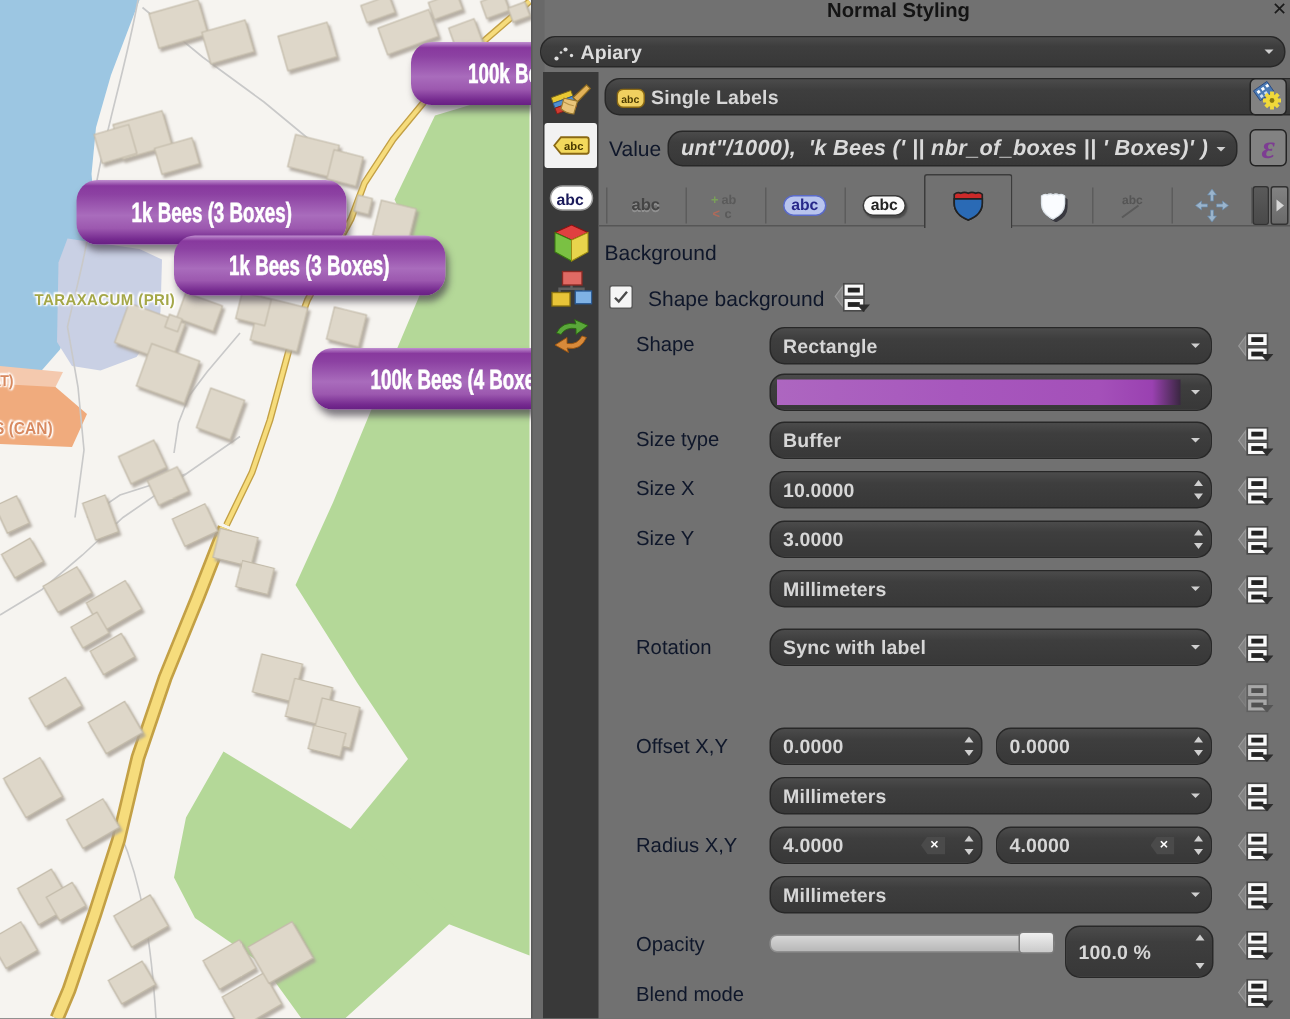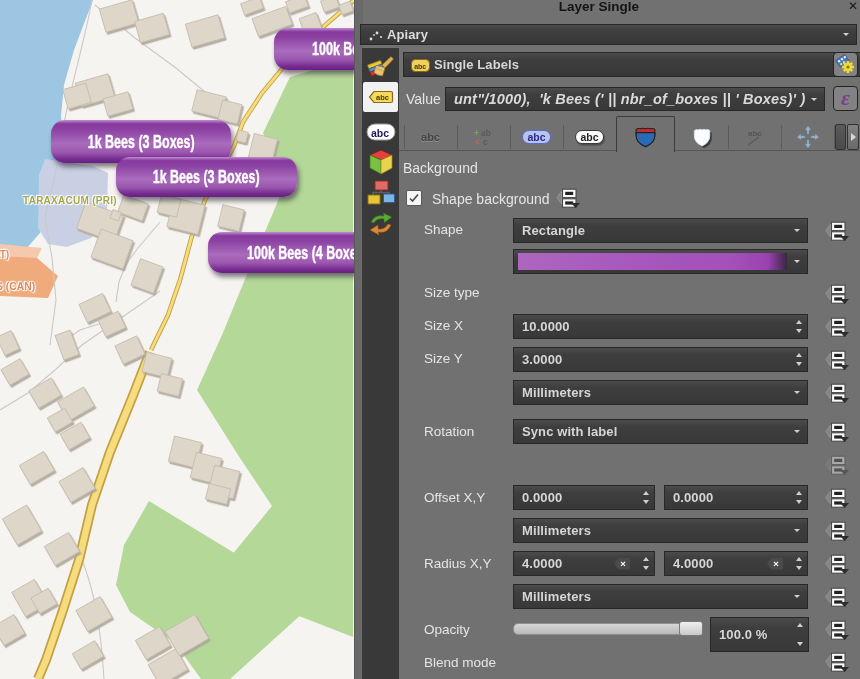--- a/index.html
+++ b/index.html
@@ -7,27 +7,27 @@
 #map svg{position:absolute;left:0;top:0}
 .mlbl{position:absolute;border-radius:14px;color:#fff;font-weight:bold;display:flex;align-items:center;justify-content:center;
  background:linear-gradient(180deg,#c08fd0 0%,#88399e 9%,#8c41a2 22%,#a96cbc 55%,#9c58af 75%,#752a8f 92%,#671f83 100%);
  box-shadow:2px 4px 5px rgba(62,55,68,.65);}
 .mlbl>span{font-size:18.5px;transform:scaleX(.675);white-space:nowrap;-webkit-text-stroke:0.4px #fff}
 .mtxt{position:absolute;font-weight:bold;white-space:nowrap;text-shadow:0 0 2px #fff,0 0 2px #fff,0 0 2px #fff,1px 1px 1px #fff,-1px -1px 1px #fff}
 #gutter{position:absolute;left:354px;top:0;width:8px;height:679px;background:#696969;border-left:1px solid #585858}
 #toolbar{position:absolute;left:362px;top:48px;width:37px;height:631px;background:#393939}
 #content{position:absolute;left:399px;top:0;width:461px;height:679px}
 .ticon{position:absolute;left:3px;width:31px;height:28px;display:flex;align-items:center;justify-content:center}
-.combo,.spin{position:absolute;background:linear-gradient(180deg,#4b4b4b 0%,#3e3e3e 30%,#383838 100%);border:1px solid #282828;border-radius:0;color:#d6d6d6;font-size:13px;box-sizing:border-box}
+.combo,.spin{position:absolute;background:linear-gradient(180deg,#4b4b4b 0%,#3e3e3e 30%,#383838 100%);border:1px solid #282828;border-radius:10px;color:#d6d6d6;font-size:13px;box-sizing:border-box}
 .combo .ct{position:absolute;left:8px;top:0;bottom:0;display:flex;align-items:center;white-space:nowrap;overflow:hidden;font-weight:bold;letter-spacing:0.1px}
 .carr{position:absolute;right:7px;top:50%;margin-top:-1.5px;width:0;height:0;border-left:3.2px solid transparent;border-right:3.2px solid transparent;border-top:3.8px solid #cfcfcf}
 .sbtn{position:absolute;right:0;top:0;bottom:0;width:17px}
 .sup{position:absolute;right:5.5px;top:5px;width:0;height:0;border-left:3.2px solid transparent;border-right:3.2px solid transparent;border-bottom:4px solid #cfcfcf}
 .sdn{position:absolute;right:5.5px;bottom:5px;width:0;height:0;border-left:3.2px solid transparent;border-right:3.2px solid transparent;border-top:4px solid #cfcfcf}
-.rowlbl{position:absolute;color:#e5e5e5;font-size:13.5px;white-space:nowrap}
+.rowlbl{position:absolute;color:#0f172a;font-size:13.5px;white-space:nowrap}
 .dd{position:absolute;width:26px;height:20px}
 .sq{position:absolute;background:#828282;border:1px solid #232323;border-radius:4px;box-sizing:border-box}
 .tsep{position:absolute;top:9px;width:1px;height:24px;background:#5c5c5c}
 .tico{position:absolute;top:8px;height:26px;display:flex;align-items:center;justify-content:center}
 .spin .num{position:absolute;left:8px;top:0;bottom:0;display:flex;align-items:center;font-weight:bold;letter-spacing:0.1px}
 .clr{position:absolute;width:16px;height:12px;top:50%;margin-top:-6px;background:#4a4a4a;clip-path:polygon(27% 0,100% 0,100% 100%,27% 100%,0 50%);color:#d6d6d6;font-size:9.5px;font-weight:bold;color:#fff;text-align:center;line-height:12px;padding-left:2px;box-sizing:border-box}
 </style></head>
 <body>
 <div id="map">
 <svg width="354" height="679" viewBox="0 0 354 679">
@@ -177,21 +177,21 @@
   </svg>
  </div>
  <div class="ticon" style="top:162px">
   <svg width="28" height="24" viewBox="0 0 28 24">
    <path d="M 4,10 Q 8,2 17,4 L 16,1 L 25,5 L 17,11 L 17,7 Q 10,6 7,11 Z" fill="#5aa73a" stroke="#2a6a10" stroke-width="0.6"></path>
    <path d="M 24,13 Q 20,22 11,20 L 12,23 L 3,18 L 11,13 L 11,17 Q 18,18 21,12 Z" fill="#d88a3a" stroke="#9a5510" stroke-width="0.6"></path>
   </svg>
  </div>
 </div>
 <div id="content">
- <div style="position:absolute;left:0;top:-1px;width:400px;text-align:center;color:#141414;font-size:13.5px;font-weight:bold">Layer Single</div>
+ <div style="position:absolute;left:0;top:-1px;width:400px;text-align:center;color:#141414;font-size:13.5px;font-weight:bold">Normal Styling</div>
  <div style="position:absolute;right:2px;top:-1px;color:#1a1a1a;font-size:12px">✕</div>
  <div class="combo" style="left:-39px;top:24px;width:497px;height:21px">
   <div class="ct" style="left:26px;font-weight:bold;color:#dcdcdc">Apiary</div>
   <svg style="position:absolute;left:7px;top:4px" width="16" height="14" viewBox="0 0 16 14">
    <circle cx="3" cy="10" r="1.4" fill="#ddd"></circle>
         <circle cx="9" cy="4" r="1.4" fill="#ddd"></circle>
         <circle cx="13" cy="8" r="1.1" fill="#ddd"></circle>
         <circle cx="6" cy="6" r="0.9" fill="#ddd"></circle>
   </svg>
   <div class="carr"></div>
@@ -313,20 +313,24 @@
  <div class="dd" style="left:424px;top:221px"><svg width="26" height="20">
         <use href="#ddicon"></use>
       </svg></div>
 
  <div class="combo" style="left:114px;top:249px;width:295px;height:25px">
   <div style="position:absolute;left:4px;top:3px;right:20px;bottom:3px;background:linear-gradient(90deg,#ad66c0 0%,#a757bd 45%,#a450b9 80%,#9a41b1 93%,#3a2741 100%)"></div>
   <div class="carr"></div>
  </div>
 
  <div class="rowlbl" style="left:25px;top:285px">Size type</div>
+ <div class="combo" style="left:114px;top:281px;width:295px;height:25px">
+      <div class="ct">Buffer</div>
+      <div class="carr"></div>
+    </div>
  <div class="dd" style="left:424px;top:284px"><svg width="26" height="20">
         <use href="#ddicon"></use>
       </svg></div>
 
  <div class="rowlbl" style="left:25px;top:318px">Size X</div>
  <div class="spin" style="left:114px;top:314px;width:295px;height:25px">
       <div class="num">10.0000</div>
       <div class="sbtn">
         <div class="sup"></div>
         <div class="sdn"></div>

